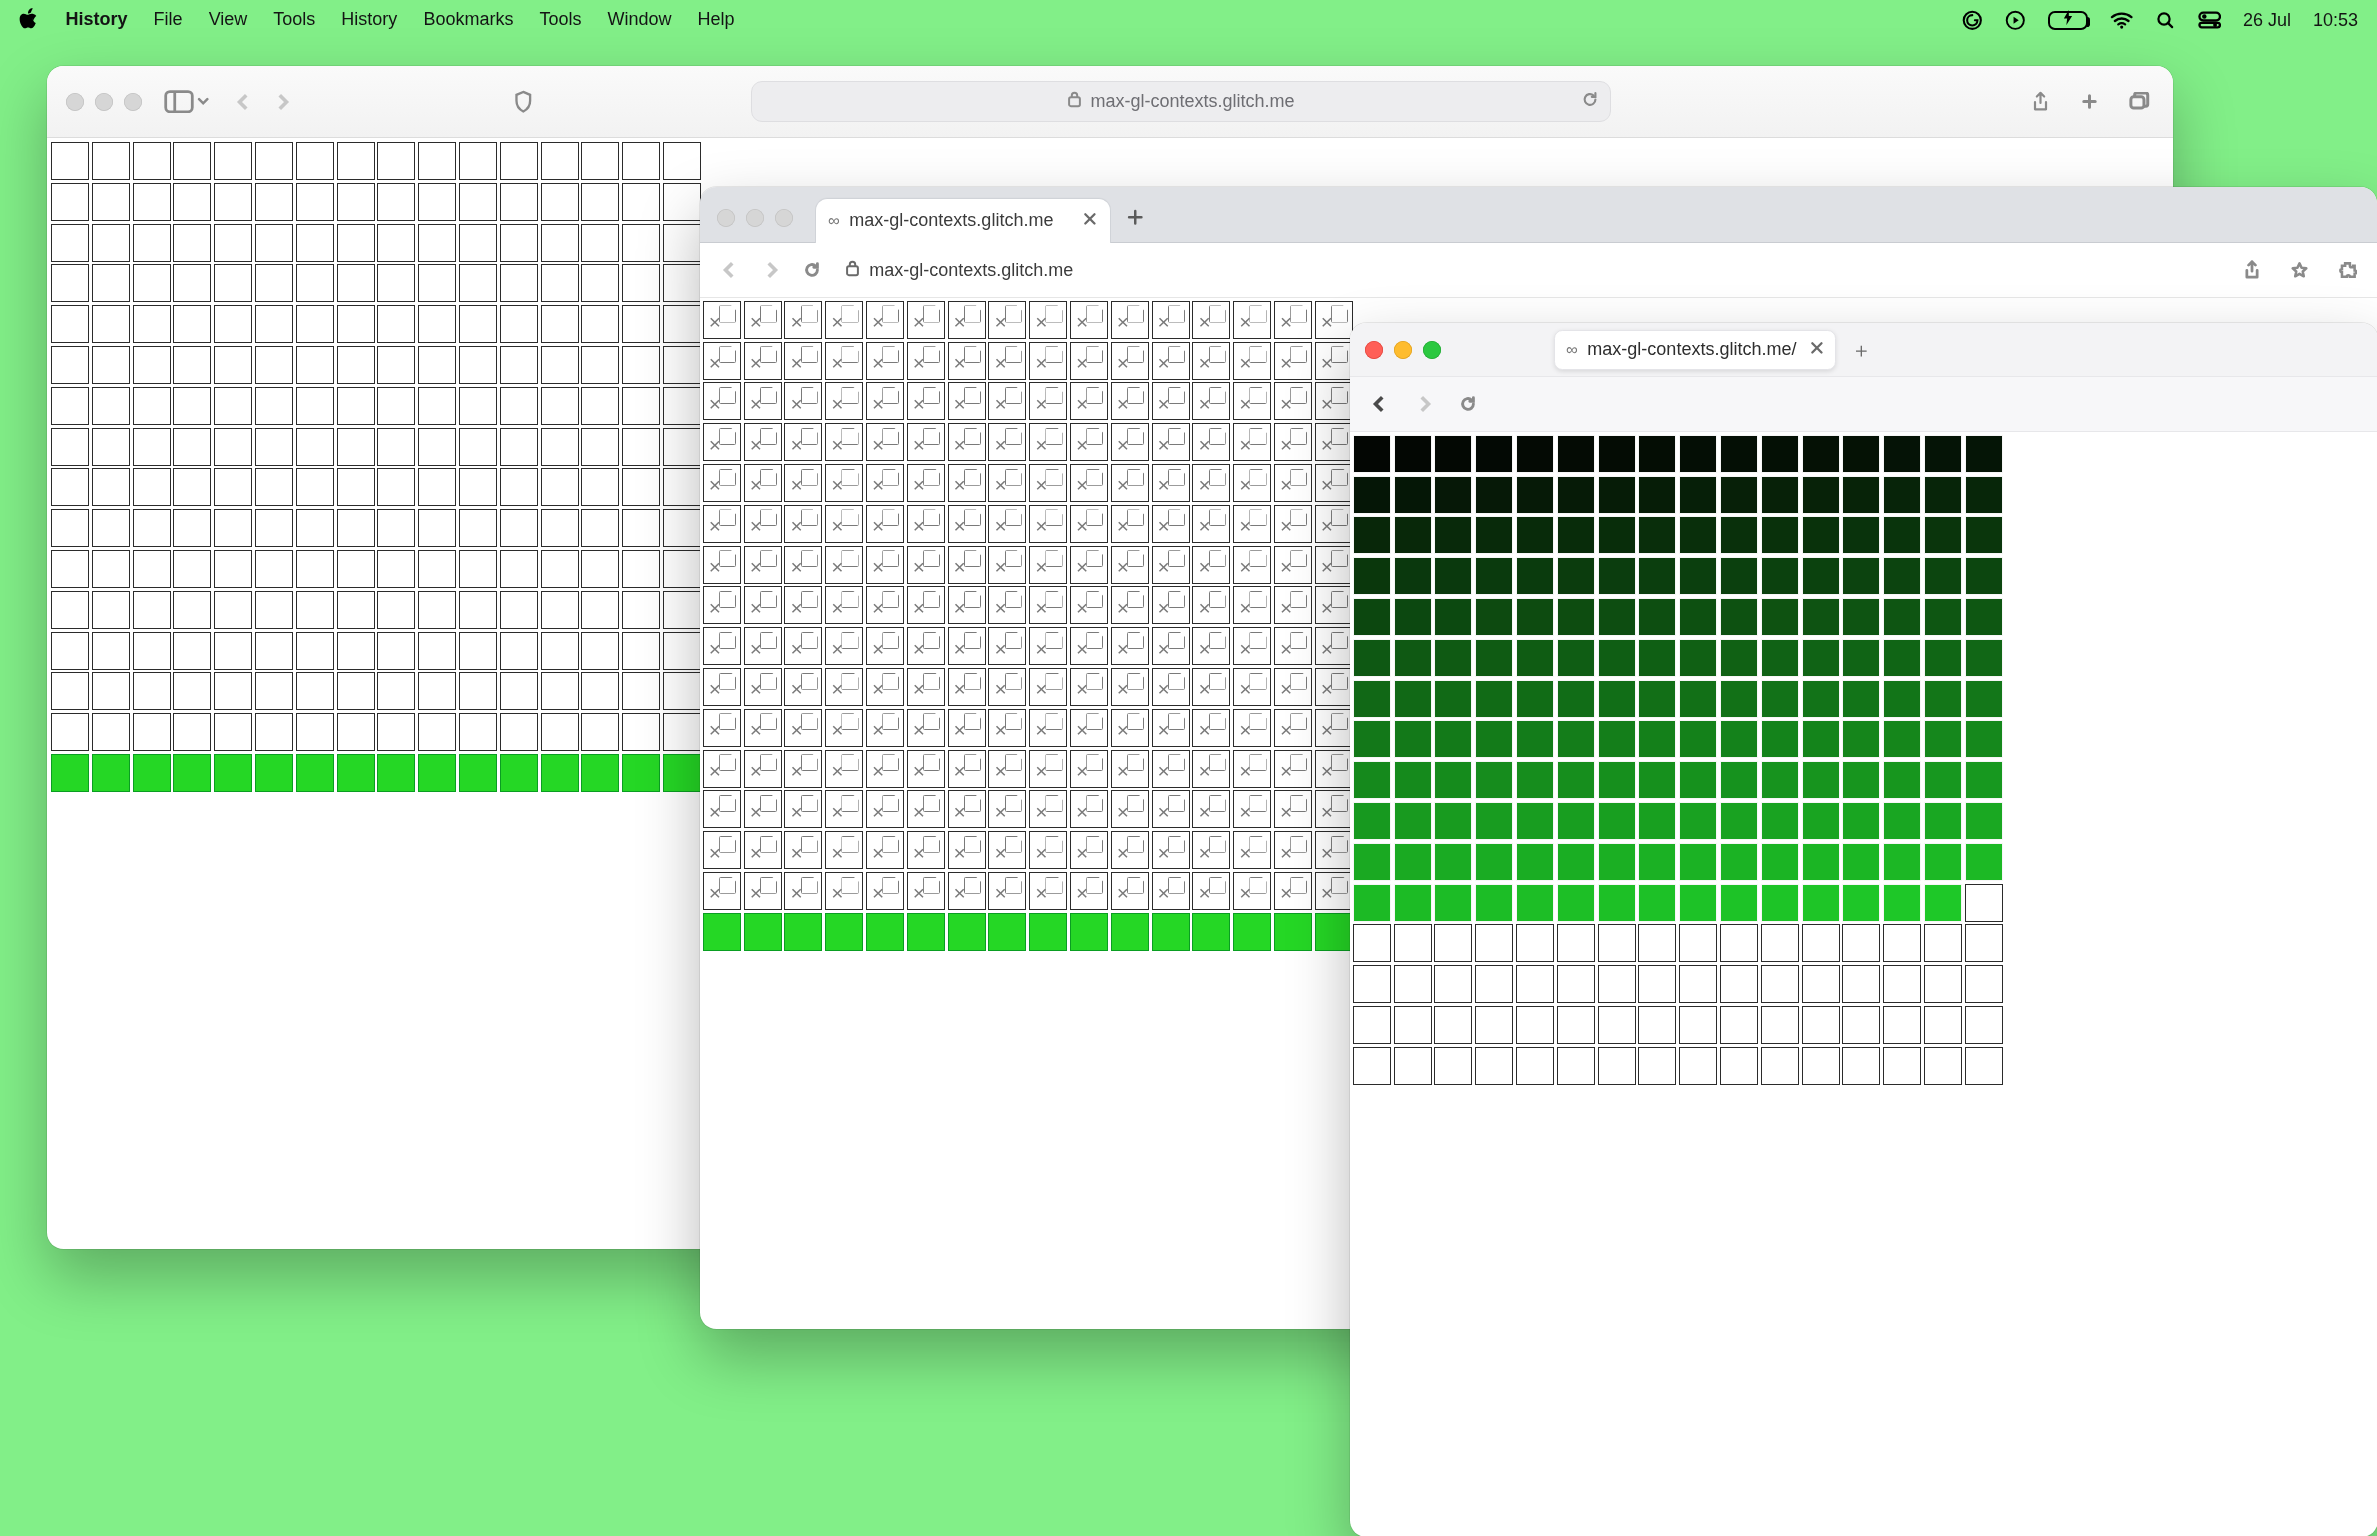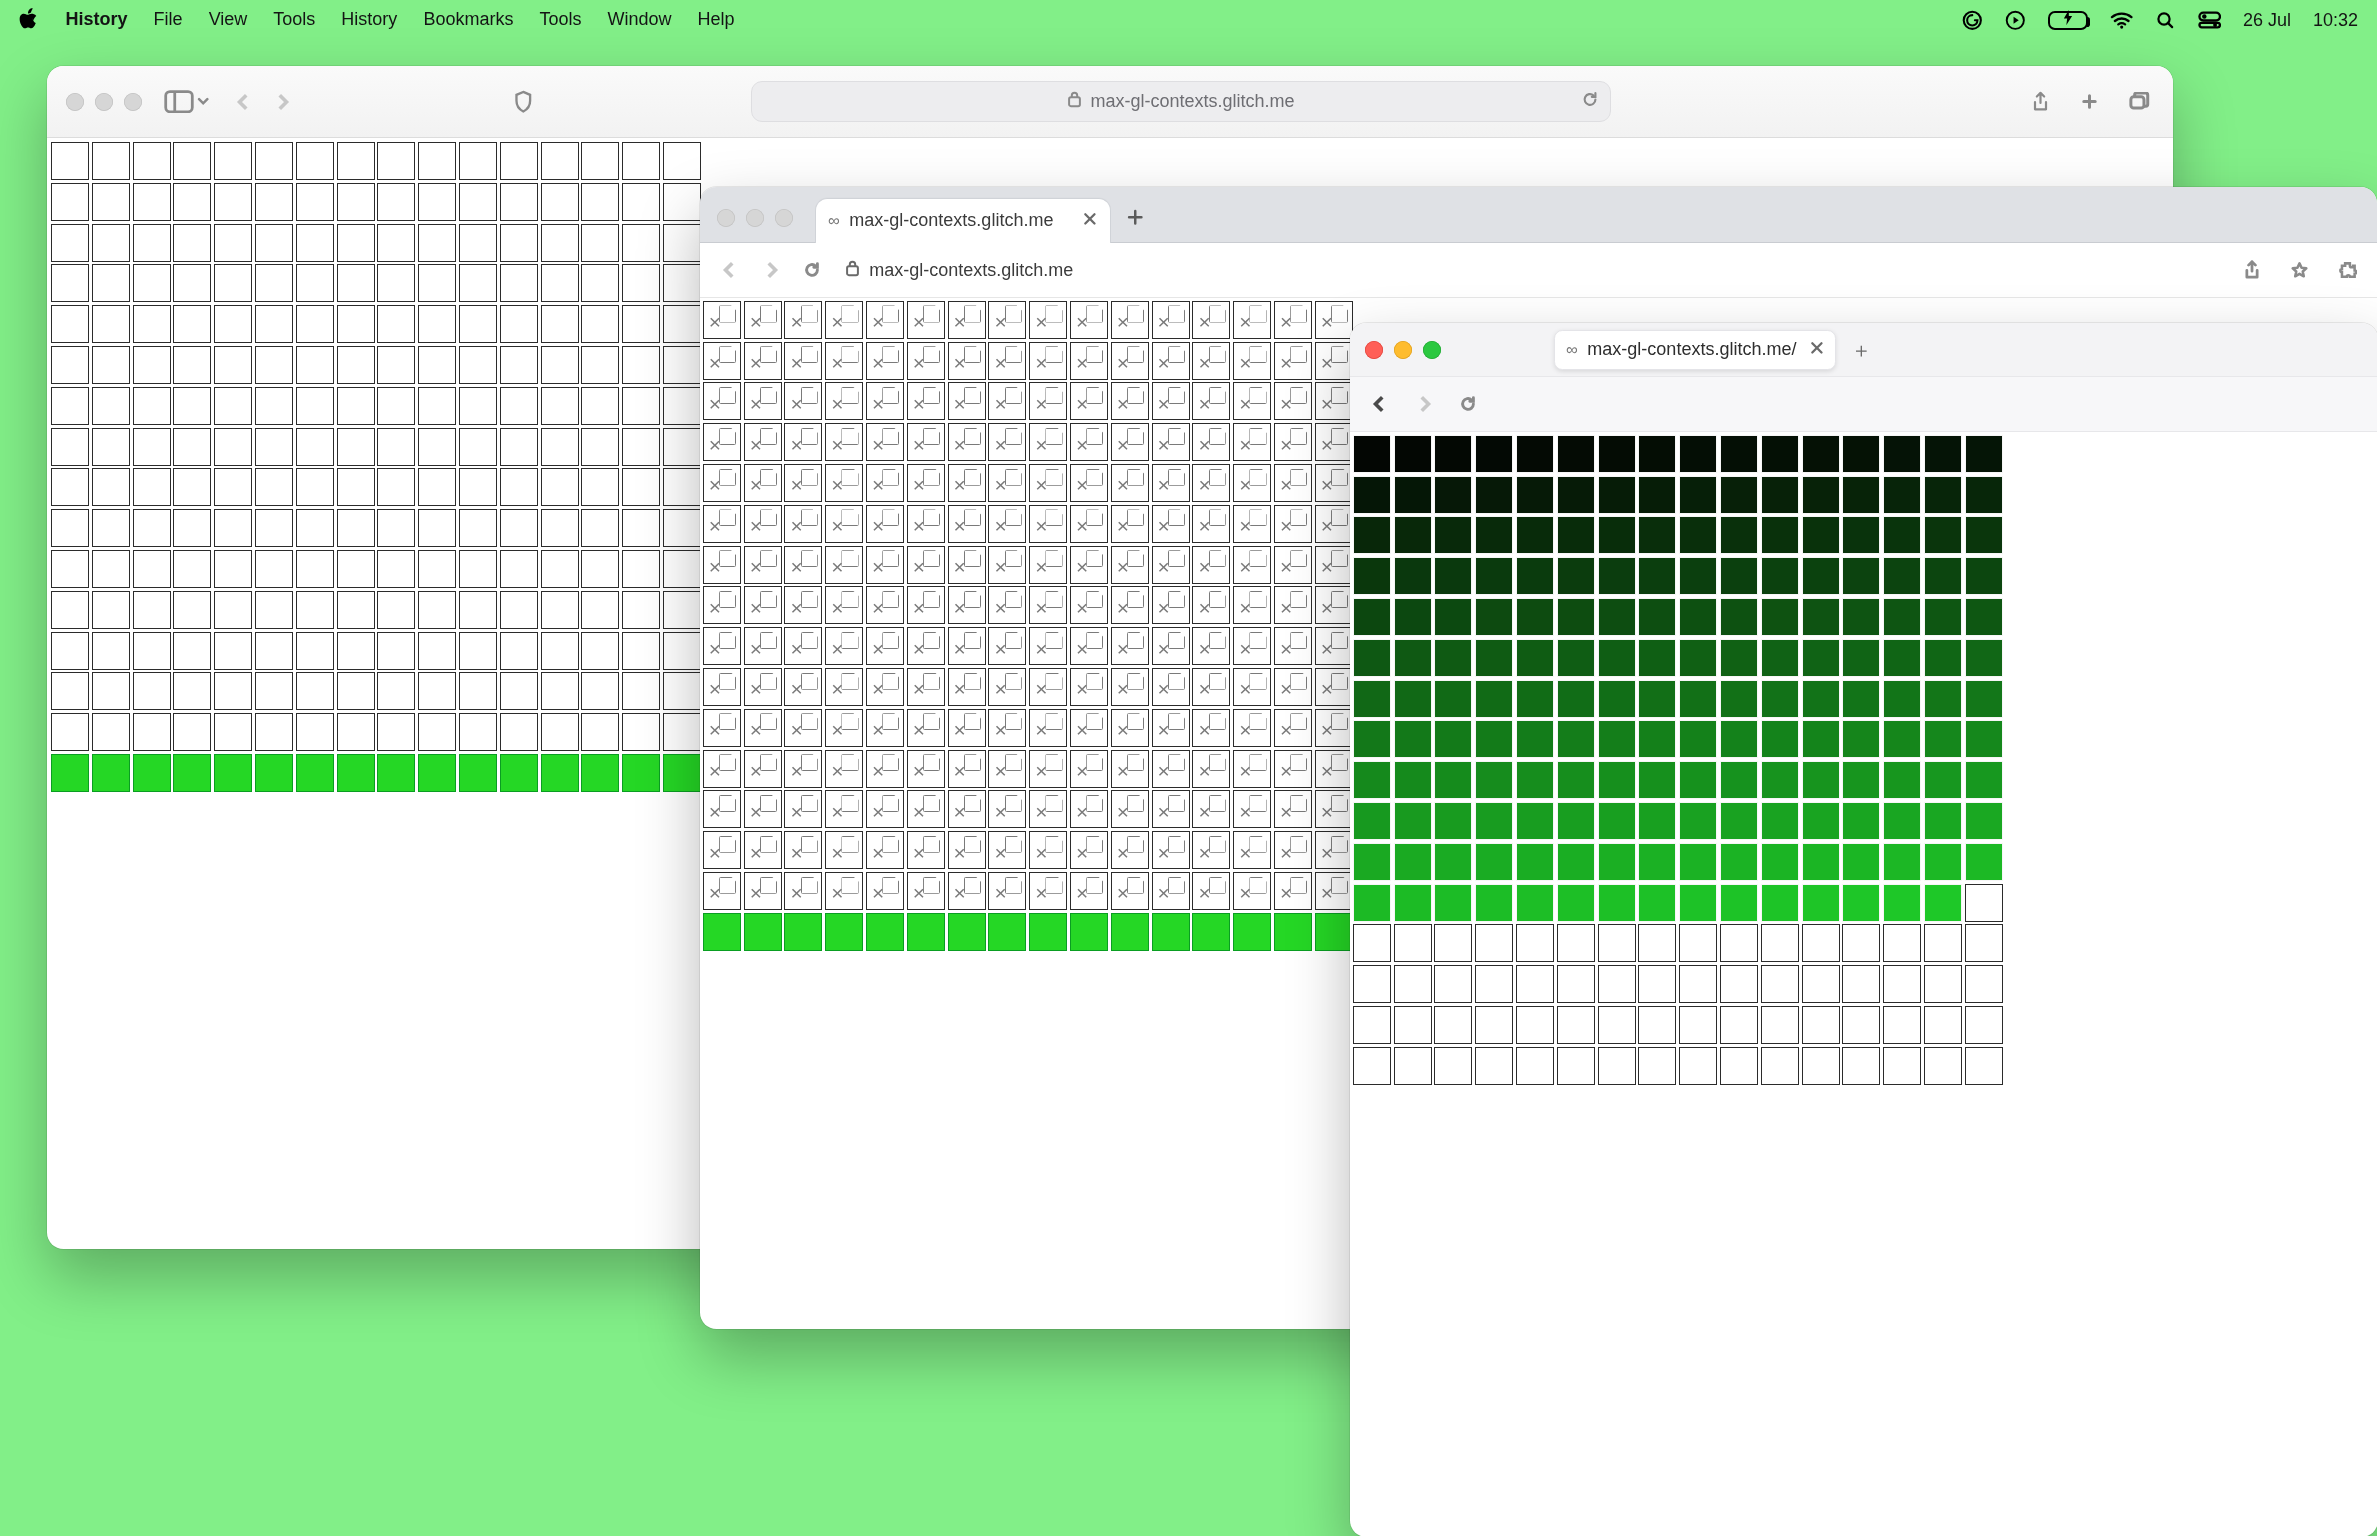--- a/index.html
+++ b/index.html
@@ -229,21 +229,21 @@
     </span>
     <span class="icon">
       <svg width="23.4" height="18" viewBox="0 0 24 18" fill="none" stroke="#000" stroke-width="2.4" stroke-linecap="round">
           <rect x="1.5" y="1.5" width="21" height="8" rx="4"></rect>
           <circle cx="6.5" cy="5.5" r="2.3" fill="#000" stroke="none"></circle>
           <rect x="1.5" y="12" width="21" height="4.5" rx="2.25"></rect>
           <circle cx="17.5" cy="14.2" r="2" fill="#000" stroke="none"></circle>
         </svg>
     </span>
     <span>26 Jul</span>
-    <span>10:32</span>
+    <span>10:53</span>
   </div>
 </div>
 
 <div class="window safari" style="left:47px; top:66px; width:2126px; height:1183px; z-index:10;">
   <div class="toolbar">
     <span class="traffic">
       <span class="dot dim"></span>
       <span class="dot dim"></span>
       <span class="dot dim"></span>
     </span>

